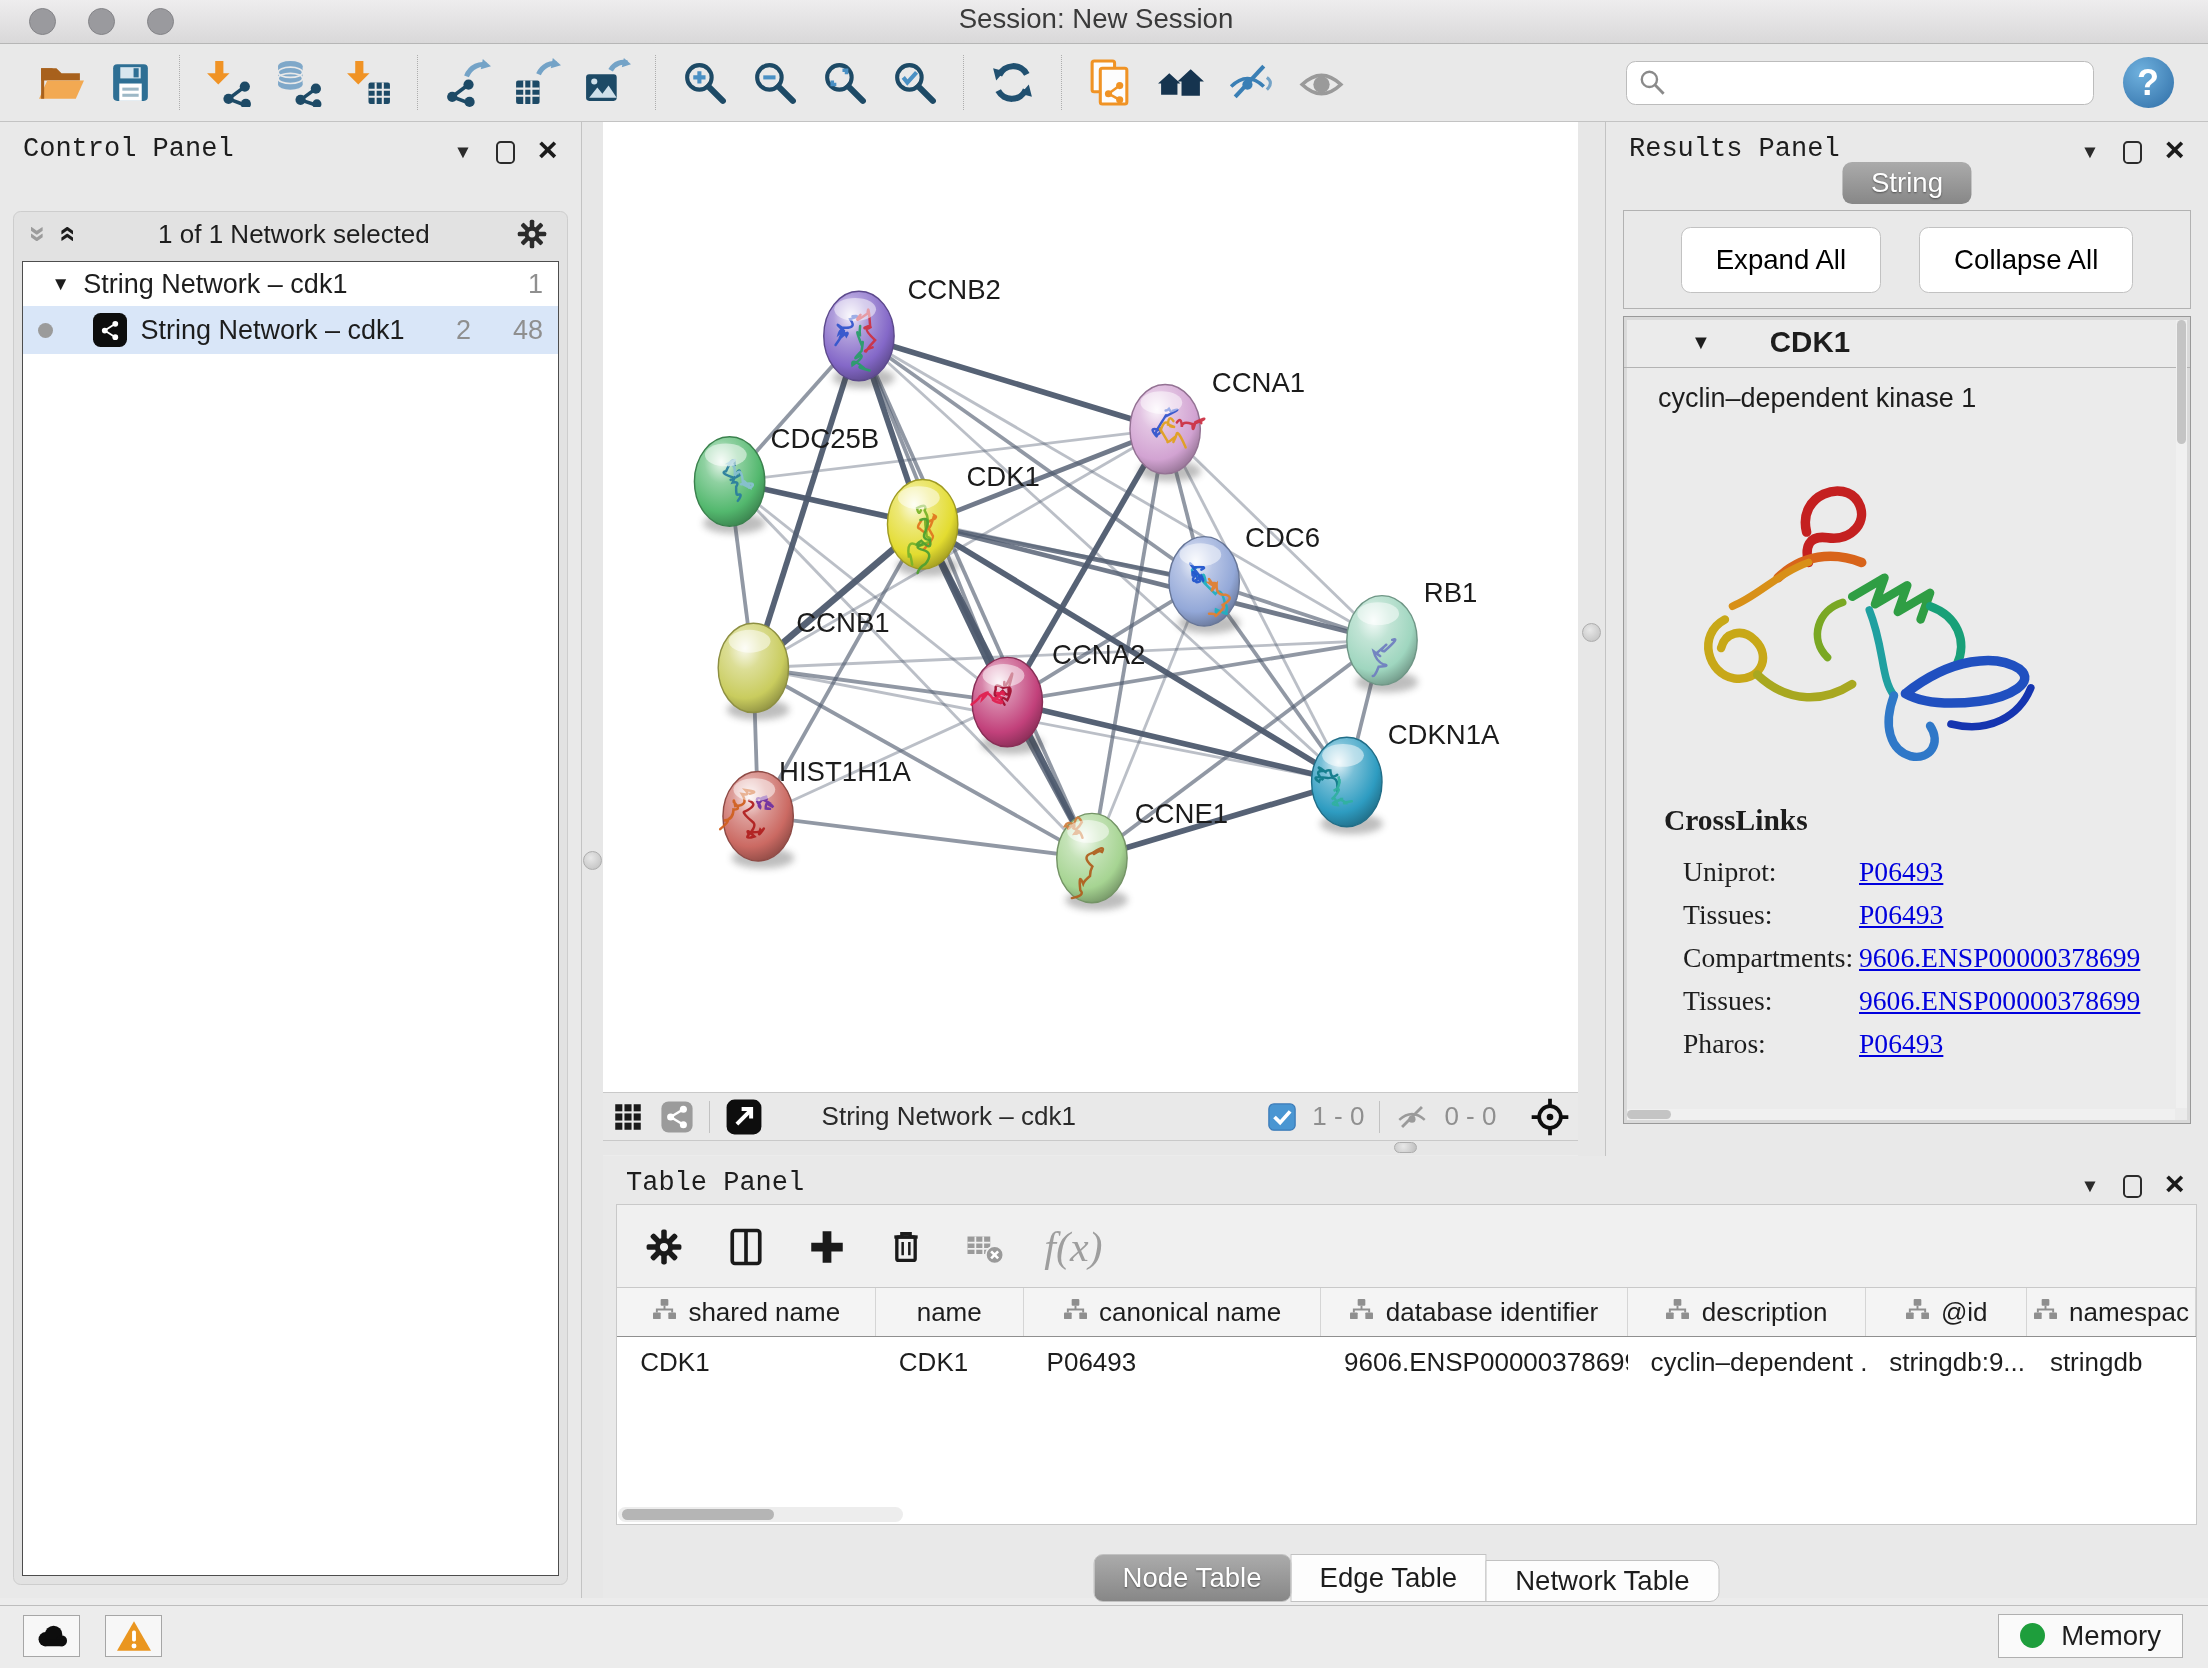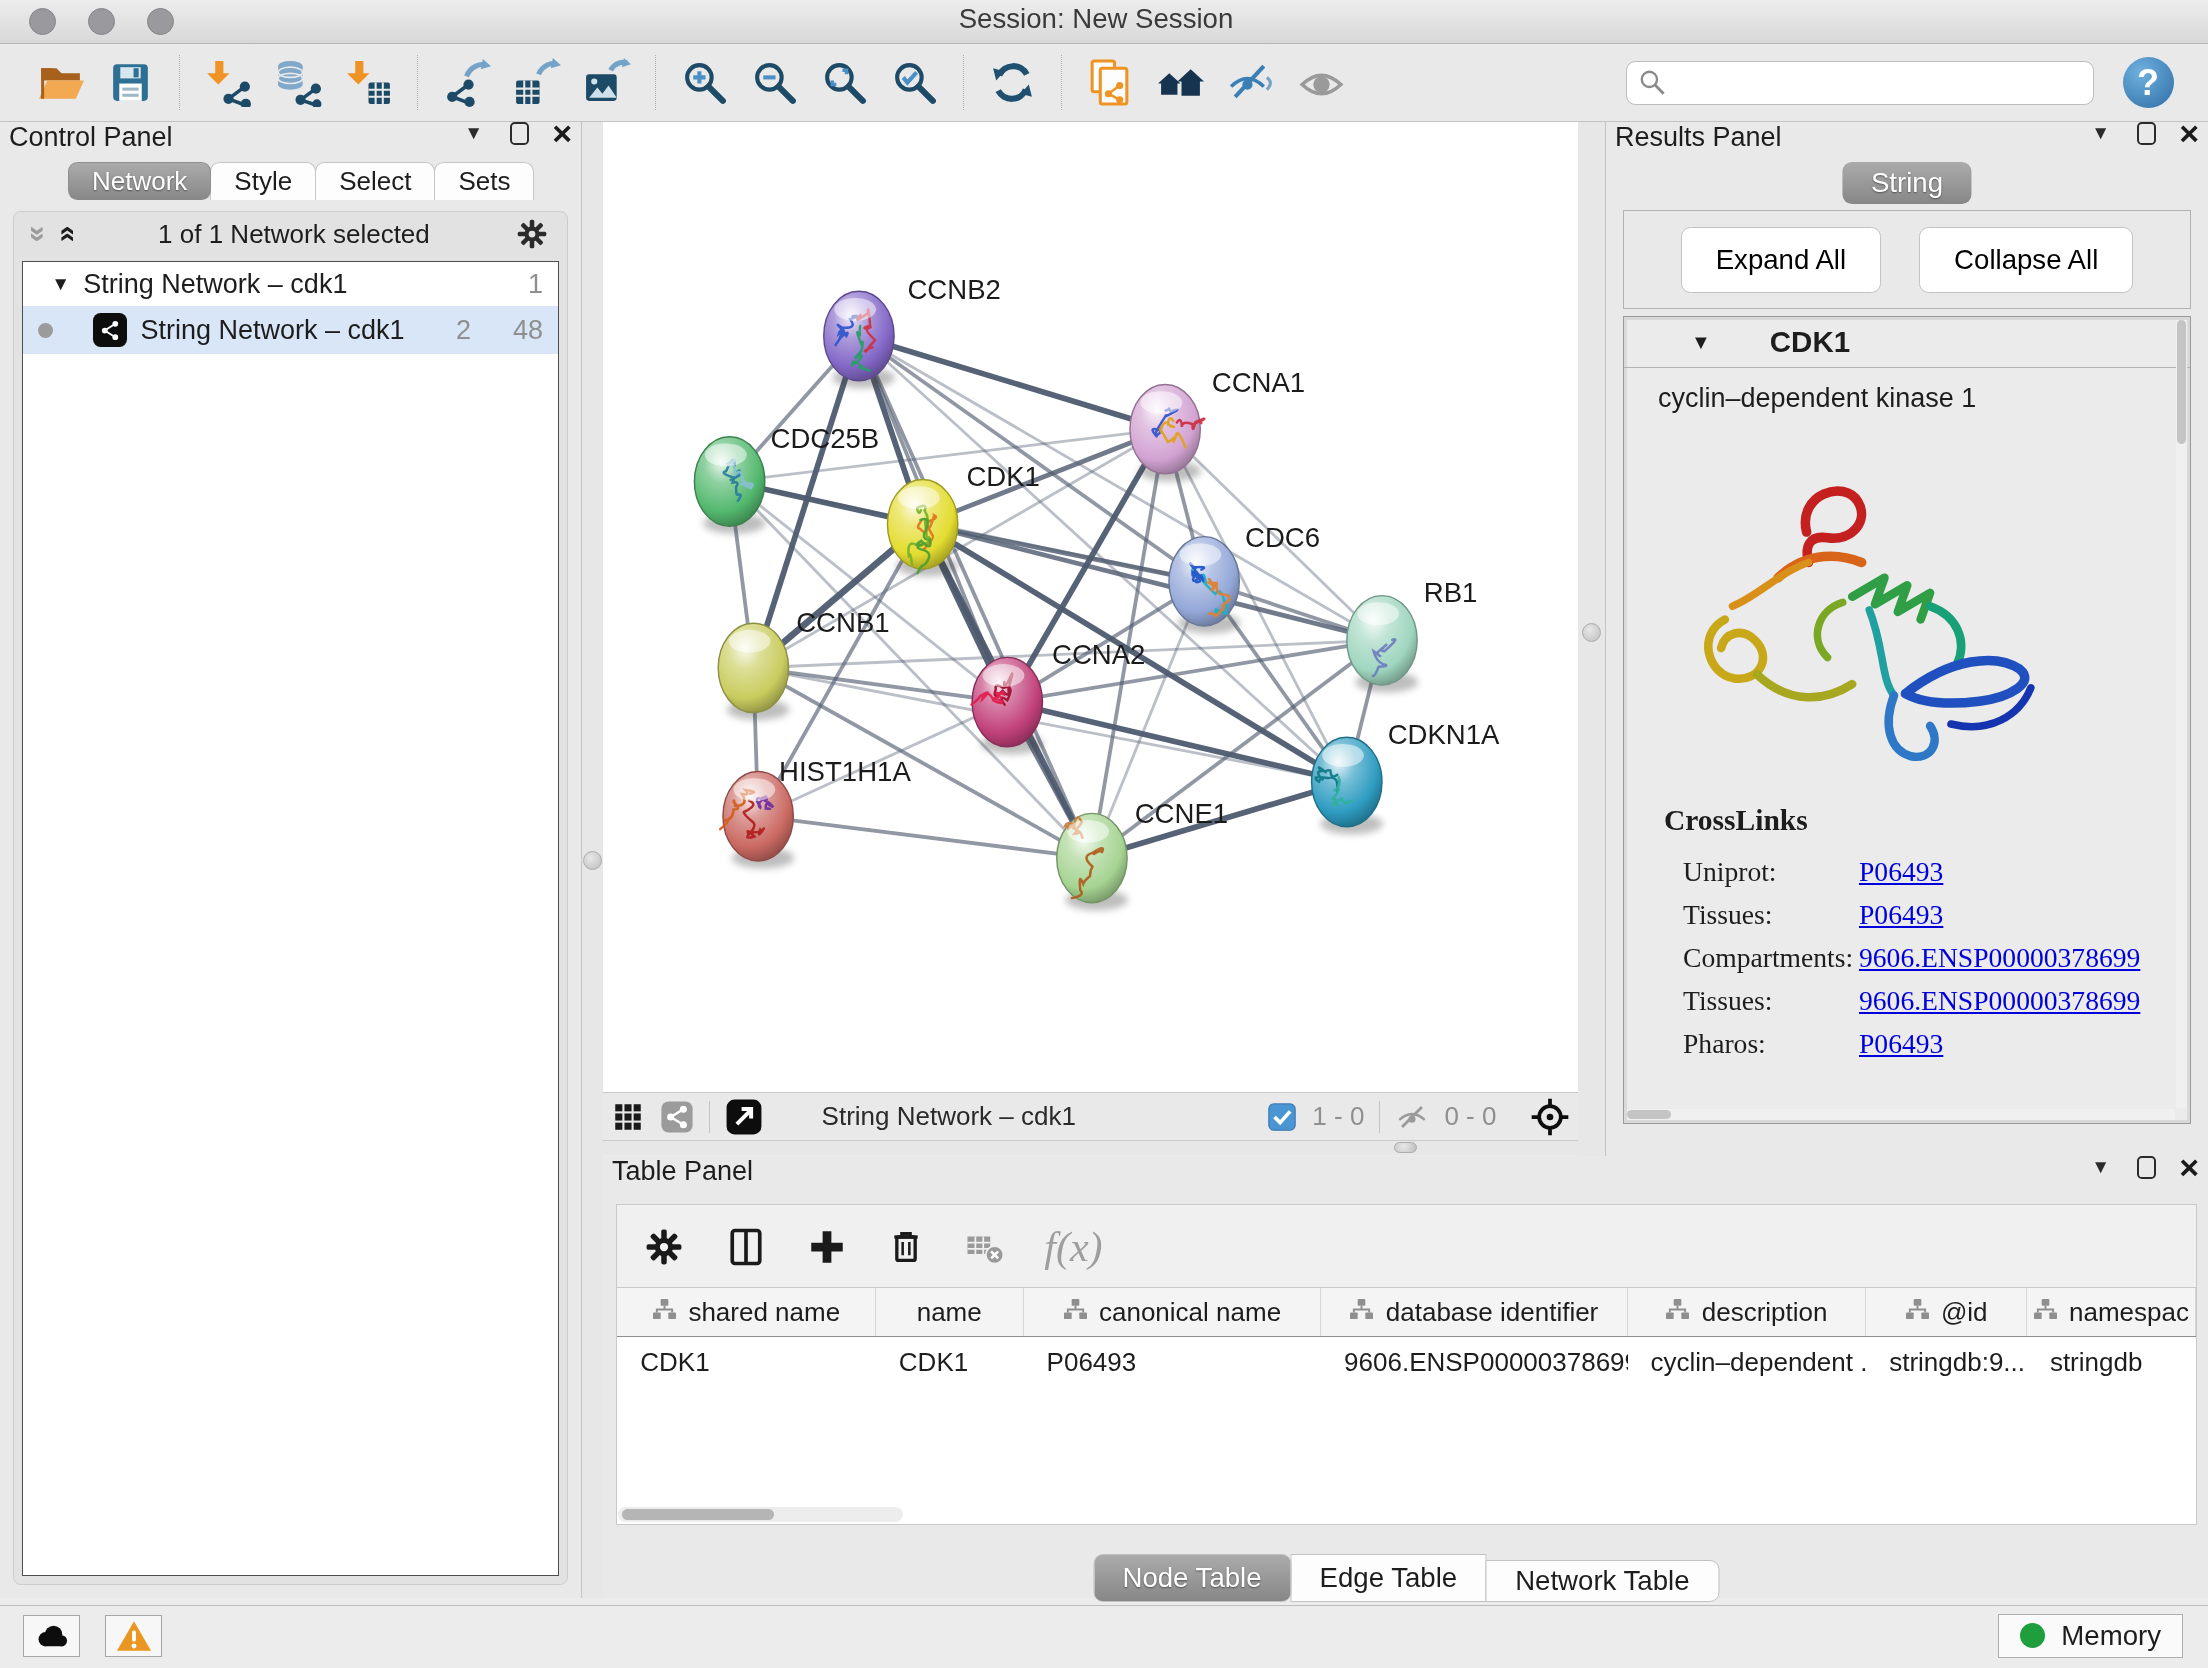--- a/index.html
+++ b/index.html
@@ -22,21 +22,21 @@
   .tb-sep { align-self:center; height:55px; border-left:1.9px dotted #adadad; margin:0 13.3px; }
   .searchbox { margin-left:auto; width:468px; height:44px; background:#fff; border:1.9px solid #bcbcbc;
                border-radius:9.5px; display:flex; align-items:center; padding:0 11.4px; gap:9.5px; }
   .searchbox input { flex:1; border:none; outline:none; font-size:25px; background:transparent;
                      font-family:"Liberation Sans", sans-serif; }
   .help-btn { width:51px; height:51px; border-radius:50%; margin-left:28.5px; margin-right:9.5px;
               background:radial-gradient(circle at 35% 30%, #6fb1de, #2e6da6);
               color:#fff; font-size:36px; font-weight:bold; display:flex; align-items:center; justify-content:center; }
 
   
-  .panel-head { height:42px; display:flex; align-items:flex-start; padding:0 9px; font-size:27px; color:#1d1d1d; }
+  .panel-head { height:42px; display:flex; align-items:flex-end; padding:0 23px; font-size:27px; color:#1d1d1d;font-family:Liberation Mono, monospace; }
   .panel-head .spacer { flex:1; }
   .ph-caret { font-size:19px; color:#2b2b2b; margin-left:27px; }
   .ph-float { width:19px; height:23px; border:2.9px solid #2b2b2b; border-radius:4.8px; margin-left:27px; }
   .ph-close { font-size:34px; font-weight:bold; color:#1b1b1b; margin-left:23px; line-height:23px; }
 
   
   .control-panel { position:absolute; left:0; top:122px; width:582px; height:1476px; background:#e9e9e9;
                    border-right:1px solid #c3c3c3; }
   .cp-tabs { position:absolute; left:68px; top:40px; height:38px; display:flex; }
   .tabbtn { background:#fdfdfd; border:1px solid #c6c6c6; border-bottom:none; padding:0 23px;
@@ -316,26 +316,20 @@
   </div>
 
   <div class="control-panel">
     <div class="panel-head">
       <span>Control Panel</span>
       <span class="spacer"></span>
       <span class="ph-caret">▼</span>
       <span class="ph-float"></span>
       <span class="ph-close">×</span>
     </div>
-    <div class="cp-tabs" id="cp-tabs">
-        <span class="tabbtn sel">Network</span>
-        <span class="tabbtn">Style</span>
-        <span class="tabbtn">Select</span>
-        <span class="tabbtn">Sets</span>
-      </div>
     <div class="cp-box">
       <div class="cp-selector">
         <span class="chev-dbl chev-down">»</span>
         <span class="chev-dbl chev-up">»</span>
         <span class="label">1 of 1 Network selected</span>
         <svg width="36" height="36" viewBox="0 0 48 48">
             <g fill="#2b2b2b">
               <rect x="21" y="5" width="6" height="38" rx="2"></rect>
               <rect x="21" y="5" width="6" height="38" rx="2" transform="rotate(45 24 24)"></rect>
               <rect x="21" y="5" width="6" height="38" rx="2" transform="rotate(90 24 24)"></rect>

